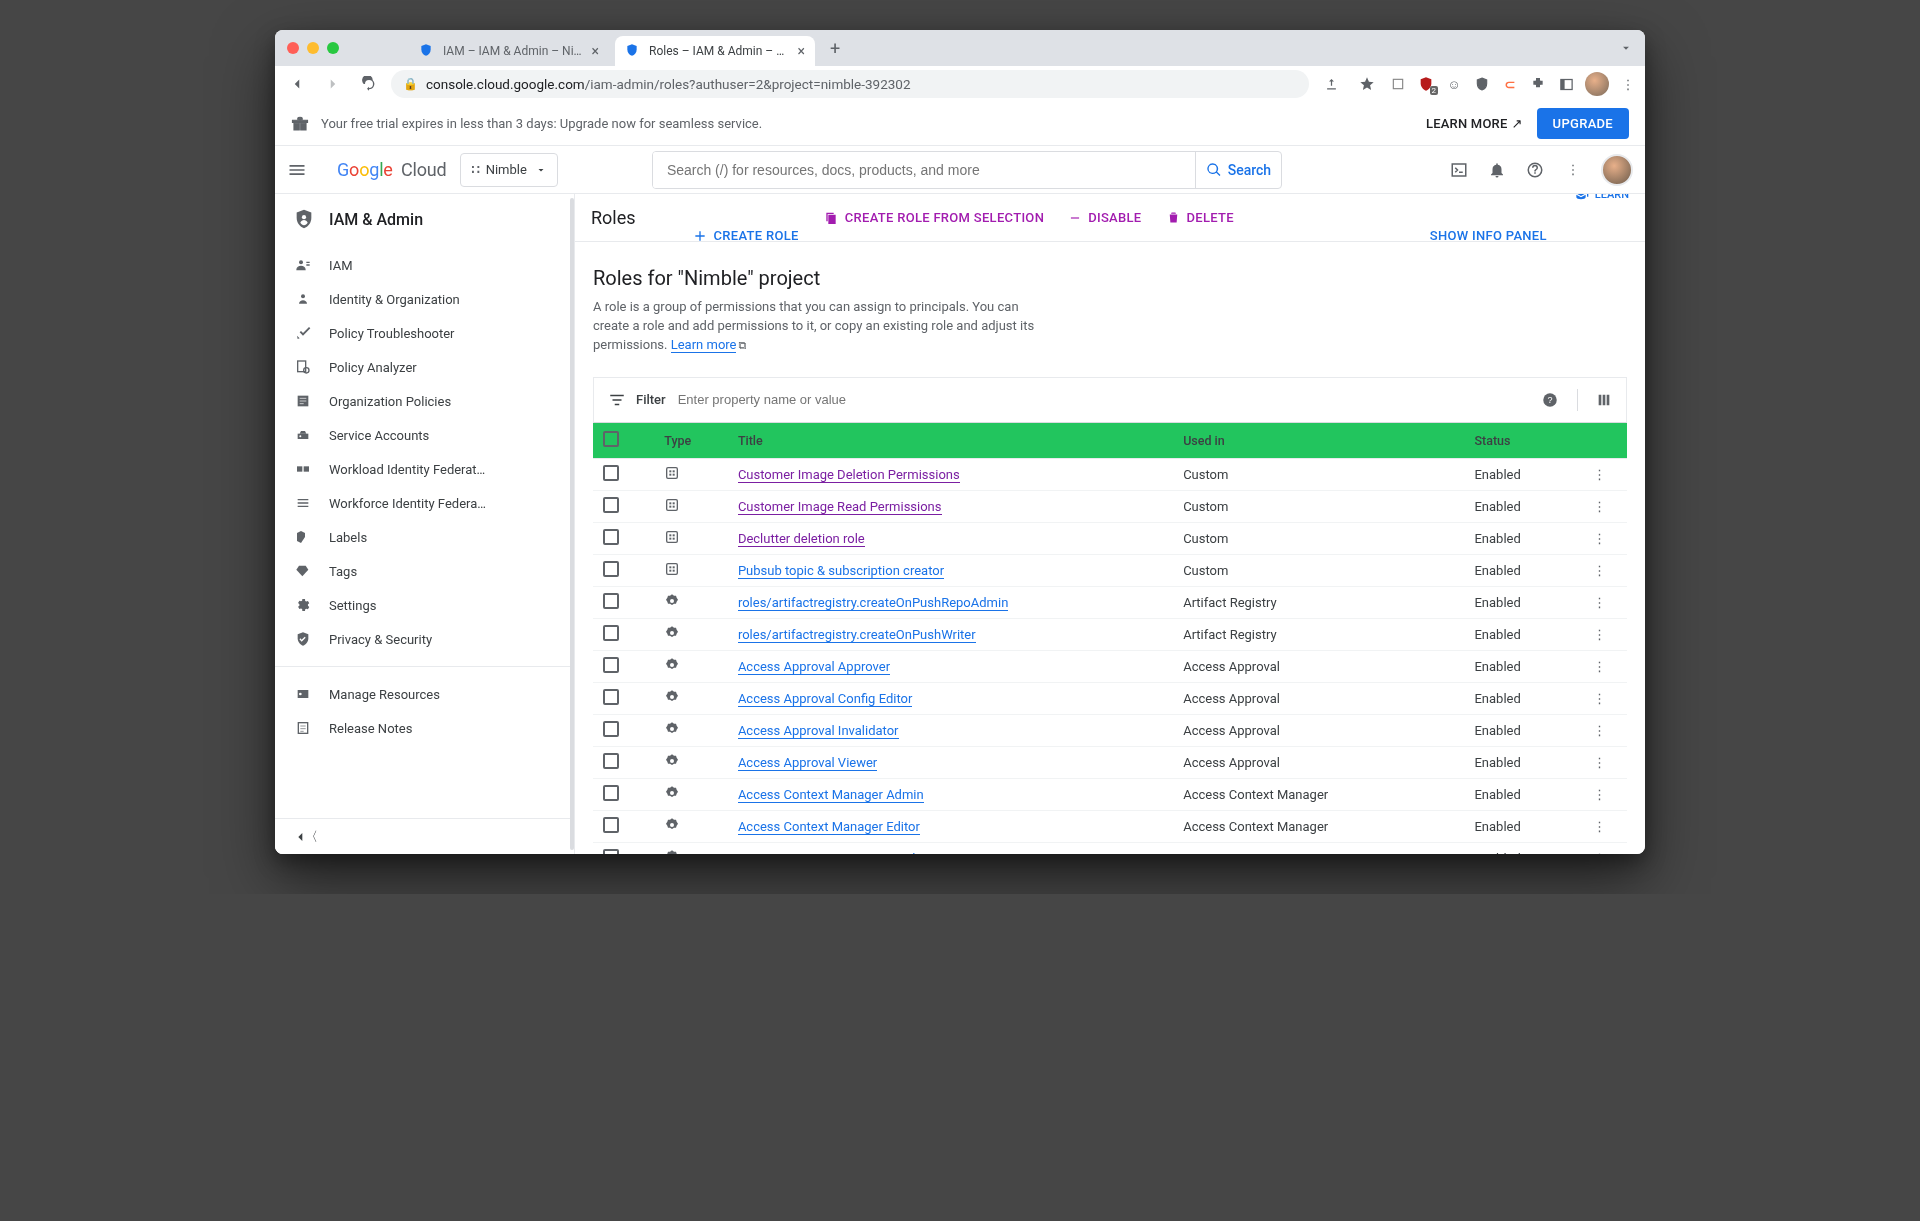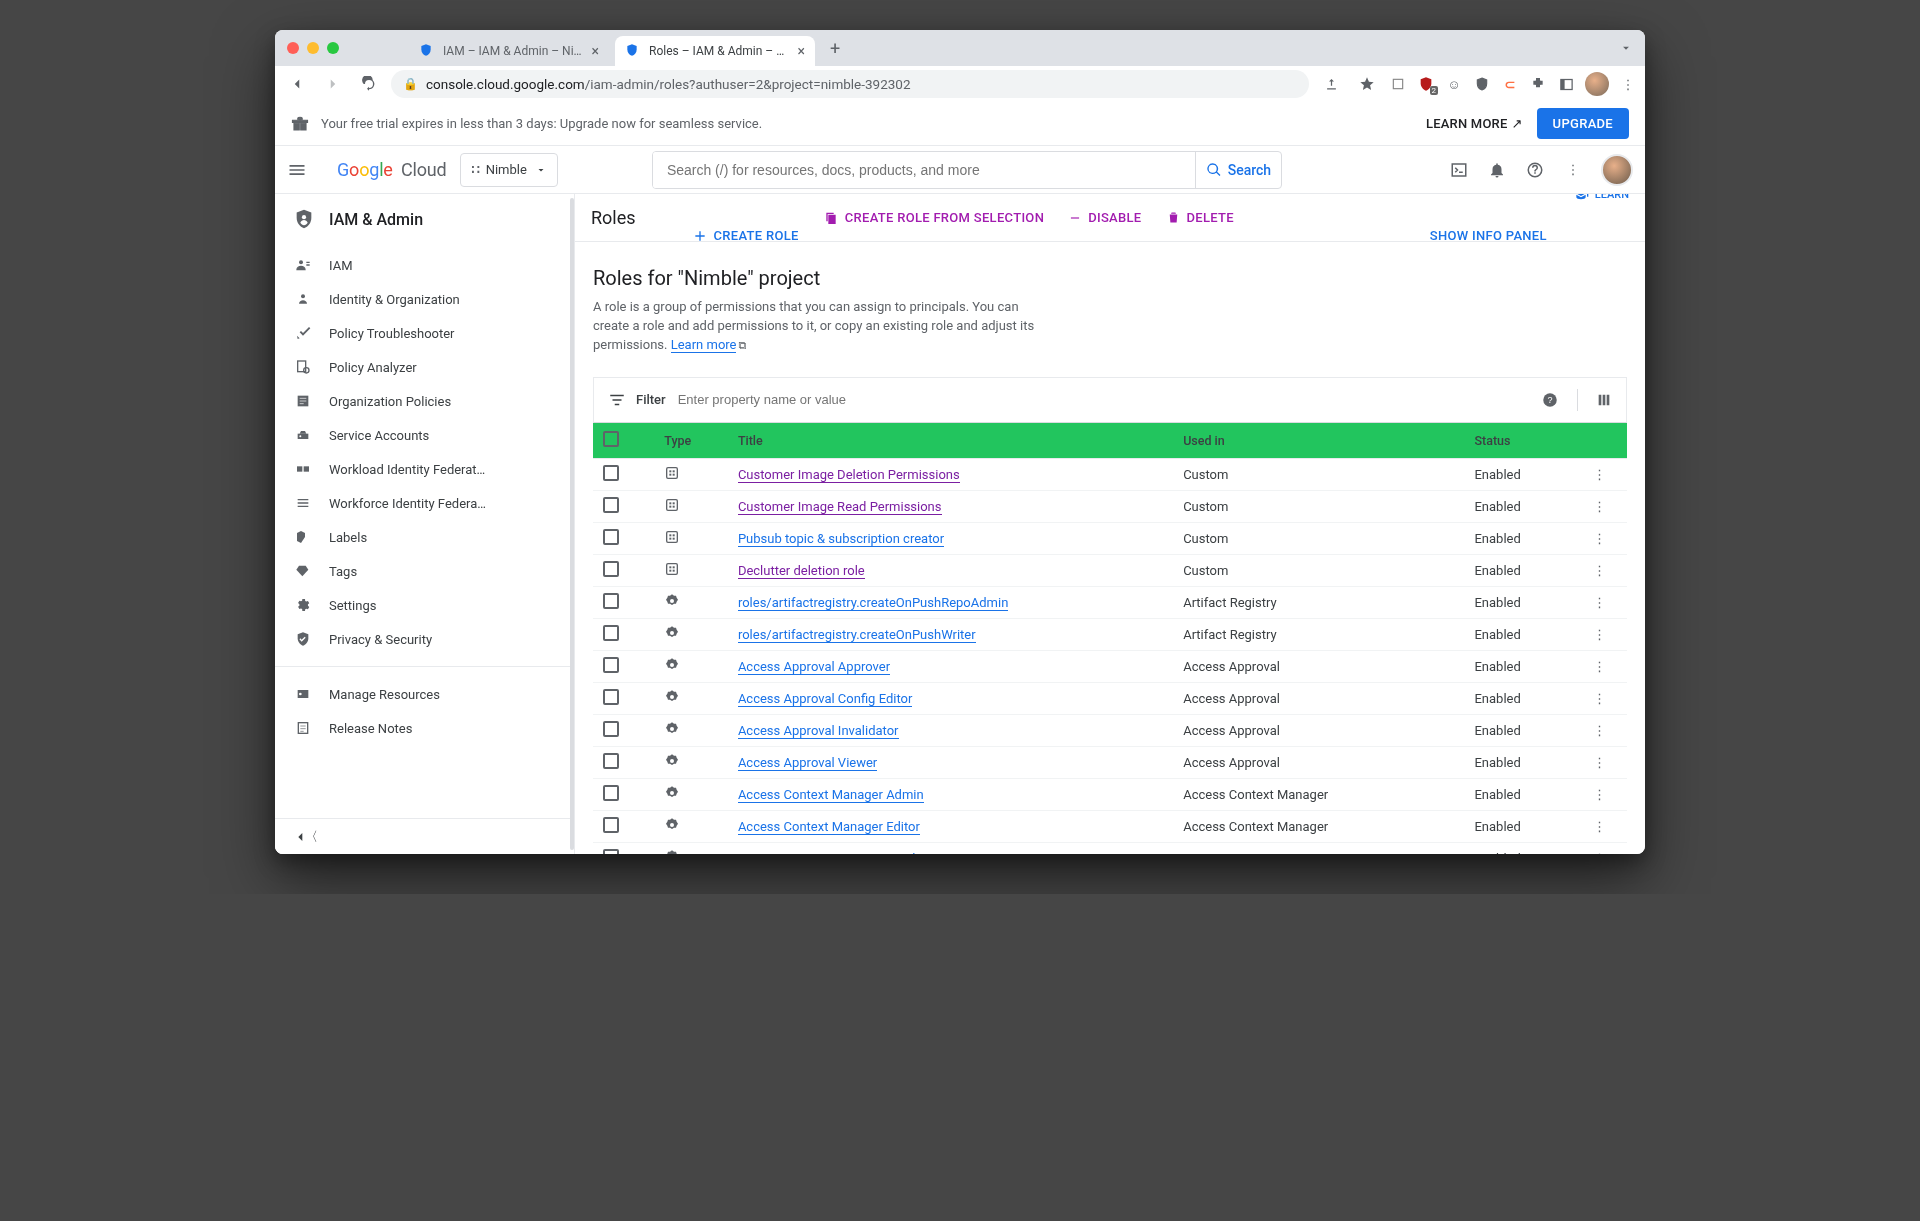--- a/index.html
+++ b/index.html
@@ -531,37 +531,37 @@
      <td><span class="cbox"></span></td>
      <td><span class="type-ico">
                     <svg width="16" height="16" viewBox="0 0 24 24">
                       <rect x="4" y="4" width="16" height="16" rx="2" fill="none" stroke="currentColor" stroke-width="2"></rect>
                       <rect x="8" y="8" width="3" height="3" fill="currentColor"></rect>
                       <rect x="13" y="8" width="3" height="3" fill="currentColor"></rect>
                       <rect x="8" y="13" width="3" height="3" fill="currentColor"></rect>
                       <rect x="13" y="13" width="3" height="3" fill="currentColor"></rect>
                     </svg>
                   </span></td>
-     <td><a href="#" class="rolelink ">Pubsub topic &amp; subscription creator</a></td>
+     <td><a href="#" class="rolelink visited">Declutter deletion role</a></td>
      <td>Custom</td>
      <td>Enabled</td>
      <td class="kebab">⋮</td>
    </tr>
               <tr>
      <td><span class="cbox"></span></td>
      <td><span class="type-ico">
                     <svg width="16" height="16" viewBox="0 0 24 24">
                       <rect x="4" y="4" width="16" height="16" rx="2" fill="none" stroke="currentColor" stroke-width="2"></rect>
                       <rect x="8" y="8" width="3" height="3" fill="currentColor"></rect>
                       <rect x="13" y="8" width="3" height="3" fill="currentColor"></rect>
                       <rect x="8" y="13" width="3" height="3" fill="currentColor"></rect>
                       <rect x="13" y="13" width="3" height="3" fill="currentColor"></rect>
                     </svg>
                   </span></td>
-     <td><a href="#" class="rolelink visited">Declutter deletion role</a></td>
+     <td><a href="#" class="rolelink ">Pubsub topic &amp; subscription creator</a></td>
      <td>Custom</td>
      <td>Enabled</td>
      <td class="kebab">⋮</td>
    </tr>
               <tr>
      <td><span class="cbox"></span></td>
      <td><span class="type-ico">
                     <svg width="16" height="16" viewBox="0 0 24 24">
                       <path fill="currentColor" d="M12 2l3 2 3-0 1 3 2 3-2 3-1 3-3 0-3 2-3-2-3 0-1-3-2-3 2-3 1-3 3 0z"></path>
                       <circle cx="12" cy="12" r="3" fill="#fff"></circle>

